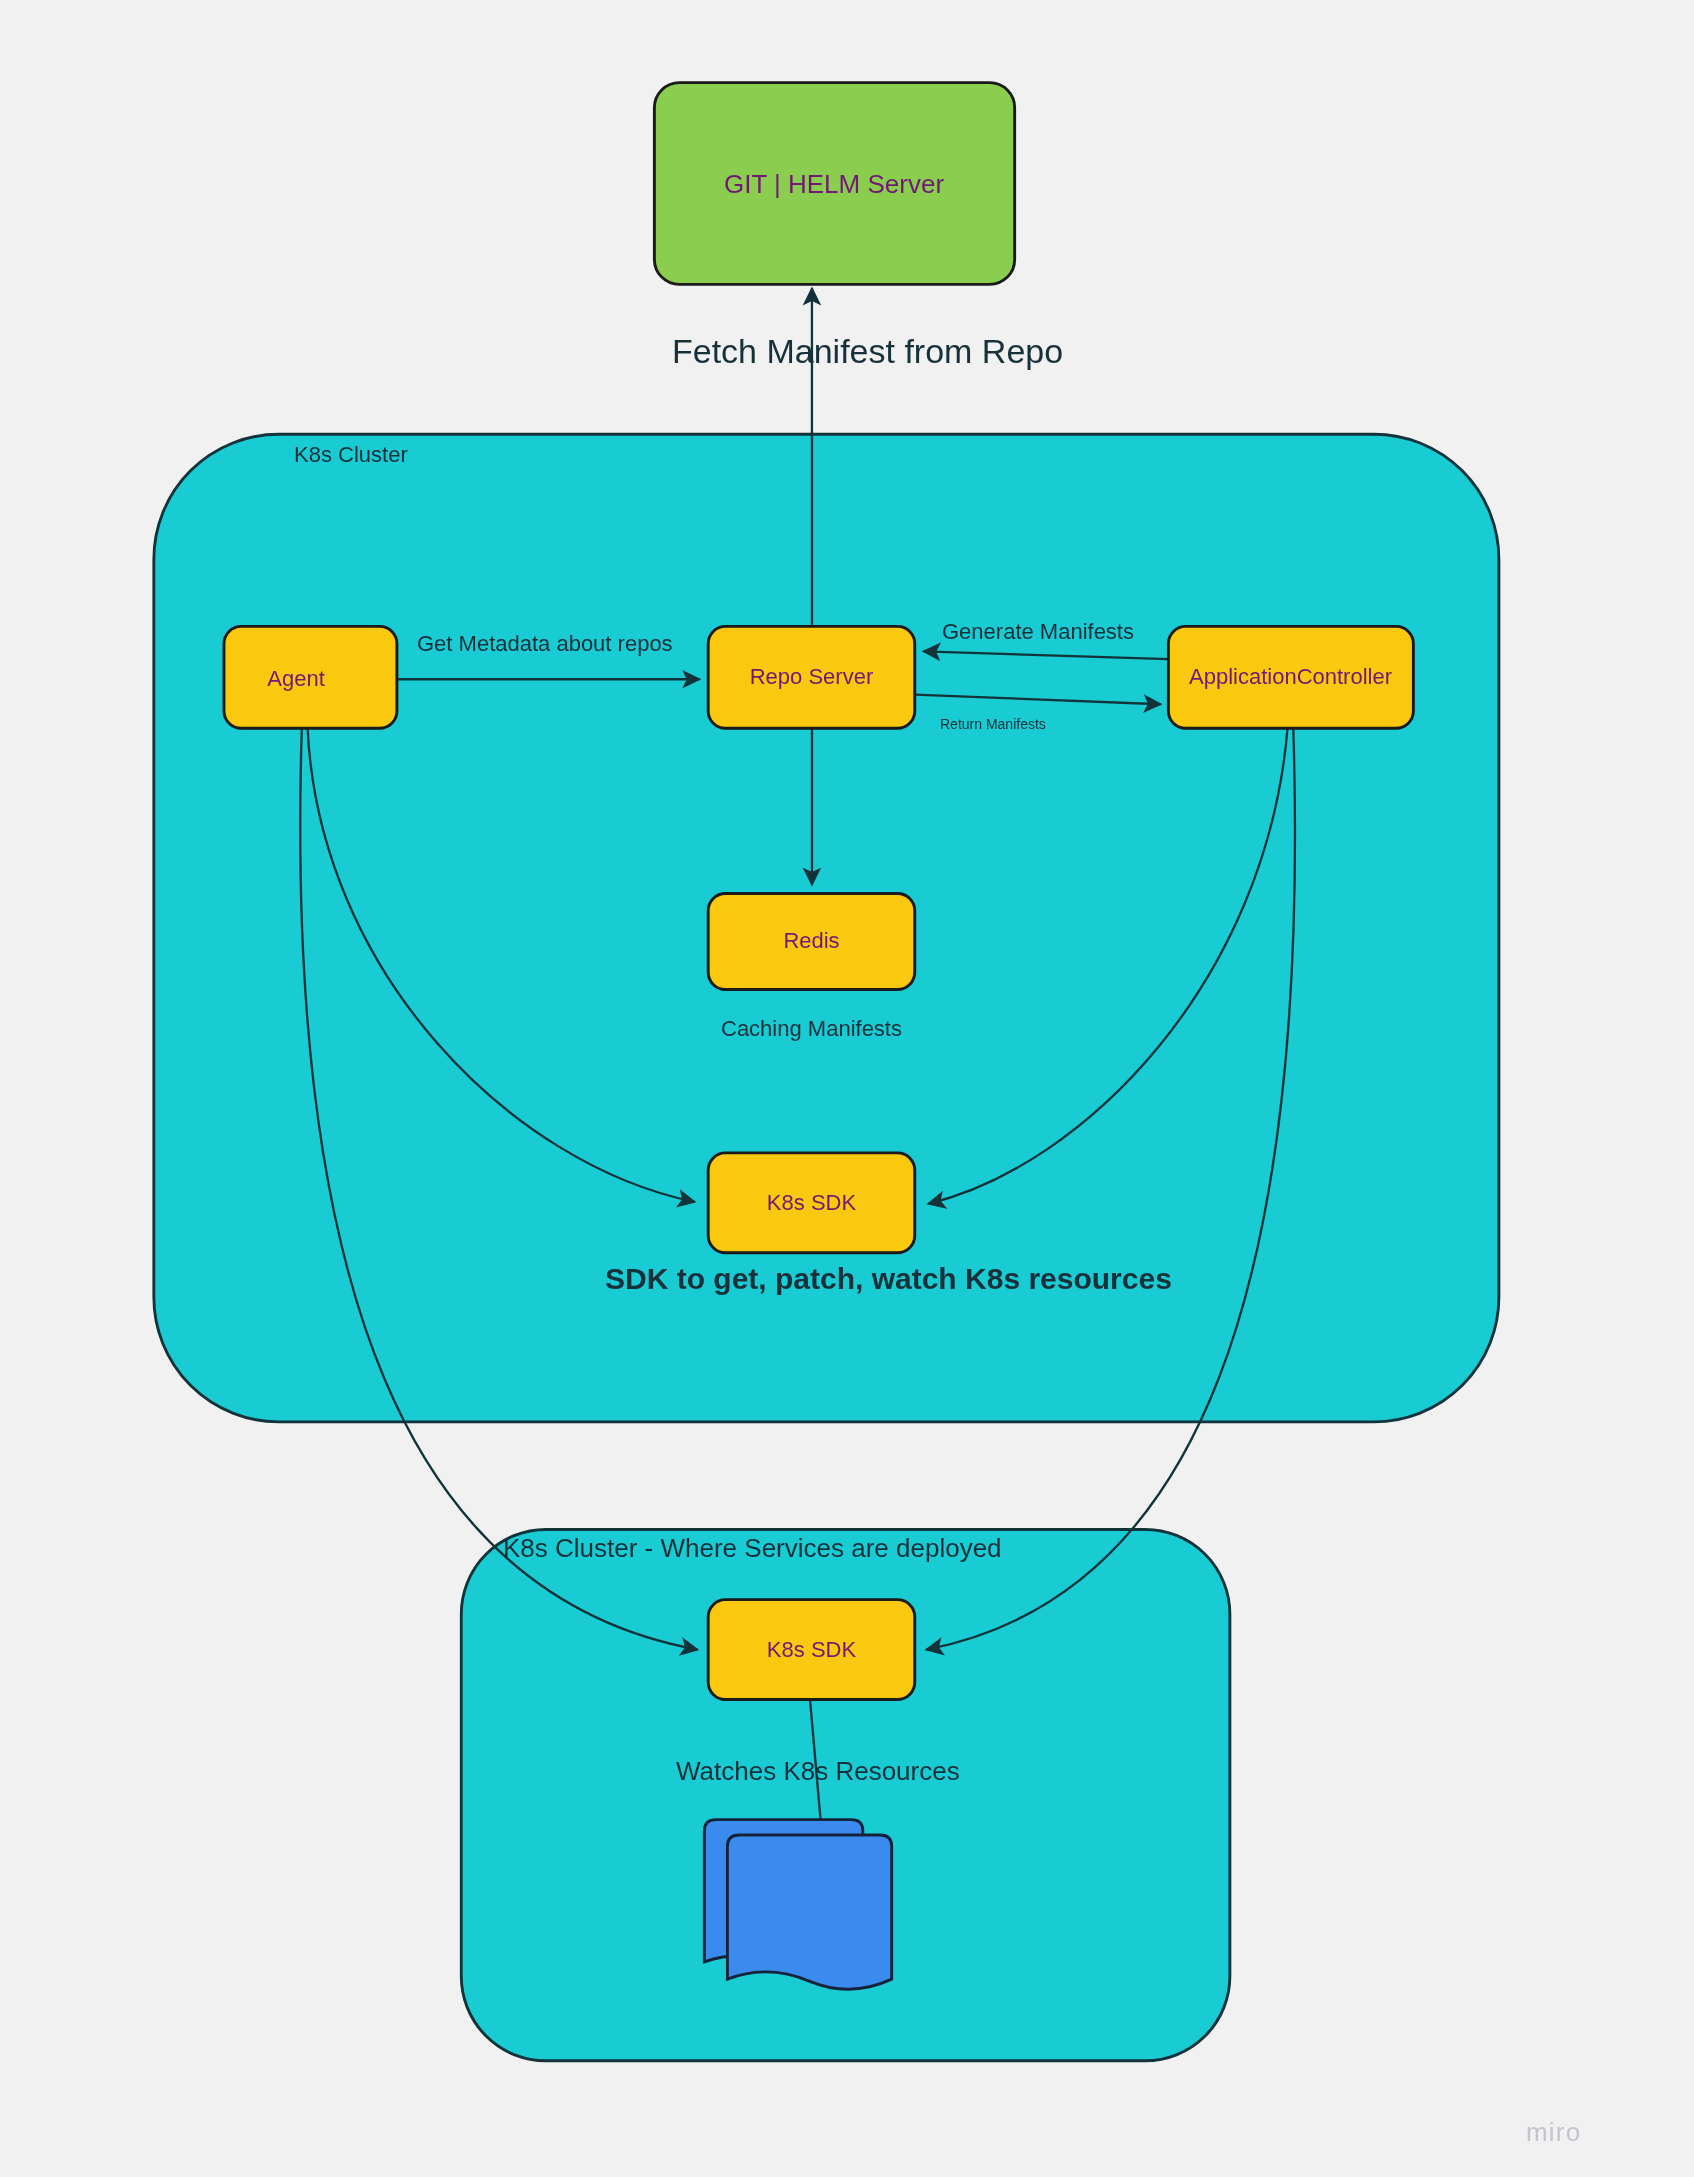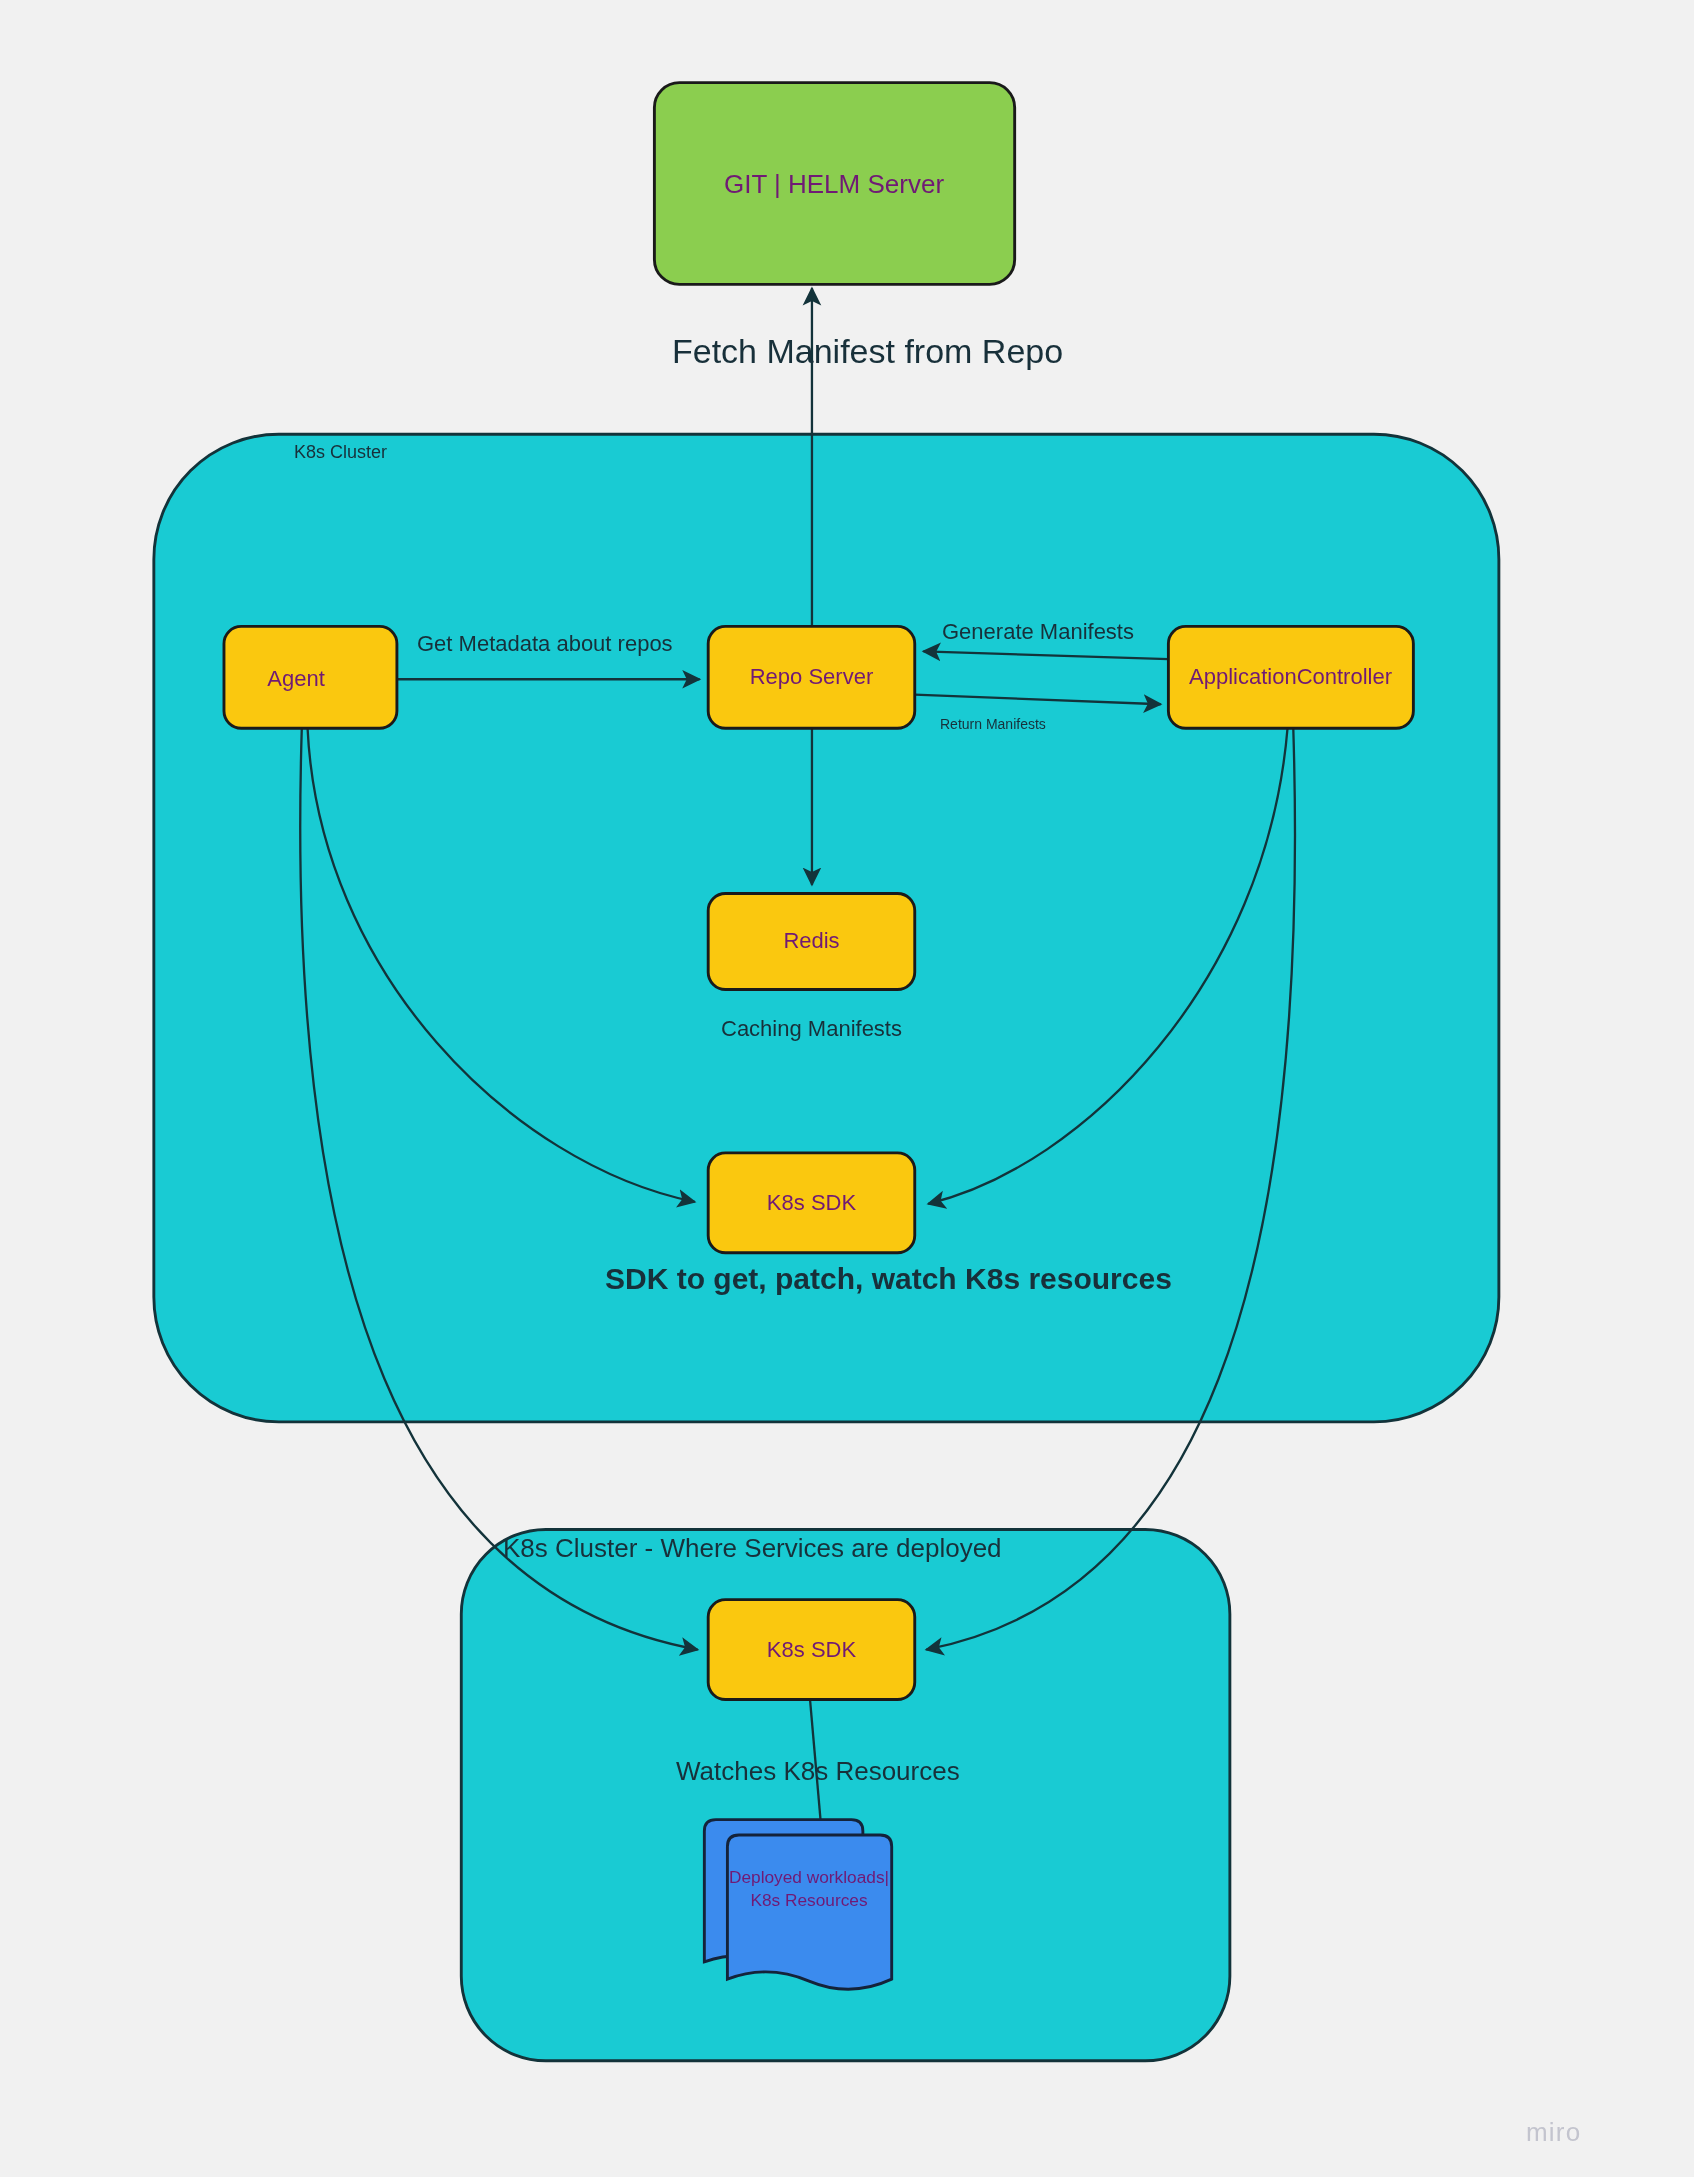--- a/index.html
+++ b/index.html
@@ -104,42 +104,38 @@
 
       <rect x="737" y="1665" width="215" height="104" rx="18" ry="18" fill="#fac80f" stroke="#1a1a1a" stroke-width="3"></rect>
 
       <path d="M 733 1906 q 0 -12 12 -12 L 886 1894 q 12 0 12 12 L 898 2042
                q -40 18 -82 2 q -42 -16 -83 -2 Z" fill="#3b8bee" stroke="#14233a" stroke-width="3"></path>
       <path d="M 757 1922 q 0 -12 12 -12 L 916 1910 q 12 0 12 12 L 928 2060
                q -43 20 -86 2 q -43 -18 -85 -2 Z" fill="#3b8bee" stroke="#14233a" stroke-width="3"></path>
     </g>
   </svg>
 
-  <div class="cluster-label" style="left:294px; top:442px; font-size:18px;">K8s Cluster</div>
+  <div class="cluster-label" style="left:294px; top:442px; font-size:22px;">K8s Cluster</div>
 
   <div class="cluster-label" style="left:503px; top:1533px; font-size:26px;">K8s Cluster - Where Services are deployed</div>
 
   <div class="node-text" style="left:654px; top:83px; width:360px; height:202px; font-size:26px;">GIT | HELM Server</div>
 
   <div class="node-text" style="left:224px; top:628px; width:144px; height:102px; font-size:22px;">Agent</div>
 
   <div class="node-text" style="left:708px; top:626px; width:207px; height:102px; font-size:22px;border-radius:14px;">Repo Server</div>
 
   <div class="node-text" style="left:708px; top:893px; width:207px; height:96px; font-size:22px;">Redis</div>
 
   <div class="node-text" style="left:1163px; top:626px; width:255px; height:102px; font-size:22px;">ApplicationController</div>
 
   <div class="node-text" style="left:708px; top:1153px; width:207px; height:100px; font-size:22px;">K8s SDK</div>
 
   <div class="node-text" style="left:708px; top:1600px; width:207px; height:100px; font-size:22px;">K8s SDK</div>
 
-  <div class="node-text" style="left:727px; top:1835px; width:164px; height:108px; font-size:17.3px; flex-direction:column;">
-    <span>Deployed workloads|</span>
-    <span>K8s Resources</span>
-  </div>
 
   <div class="edge-label" style="left:672px; top:332px; font-size:34px;">Fetch Manifest from Repo</div>
 
   <div class="edge-label" style="left:417px; top:631px; font-size:22px;">Get Metadata about repos</div>
 
   <div class="edge-label" style="left:942px; top:619px; font-size:22px;">Generate Manifests</div>
 
   <div class="edge-label" style="left:940px; top:716px; font-size:14px;">Return Manifests</div>
 
   <div class="edge-label" style="left:676px; top:1756px; font-size:26px;">Watches K8s Resources</div>

